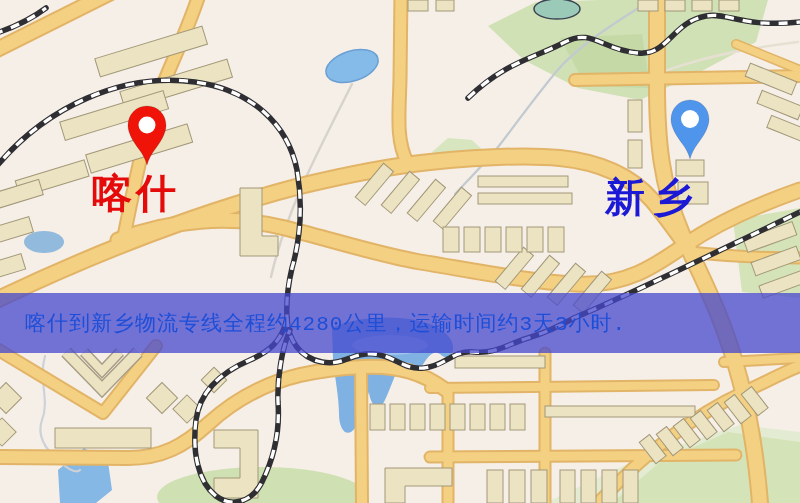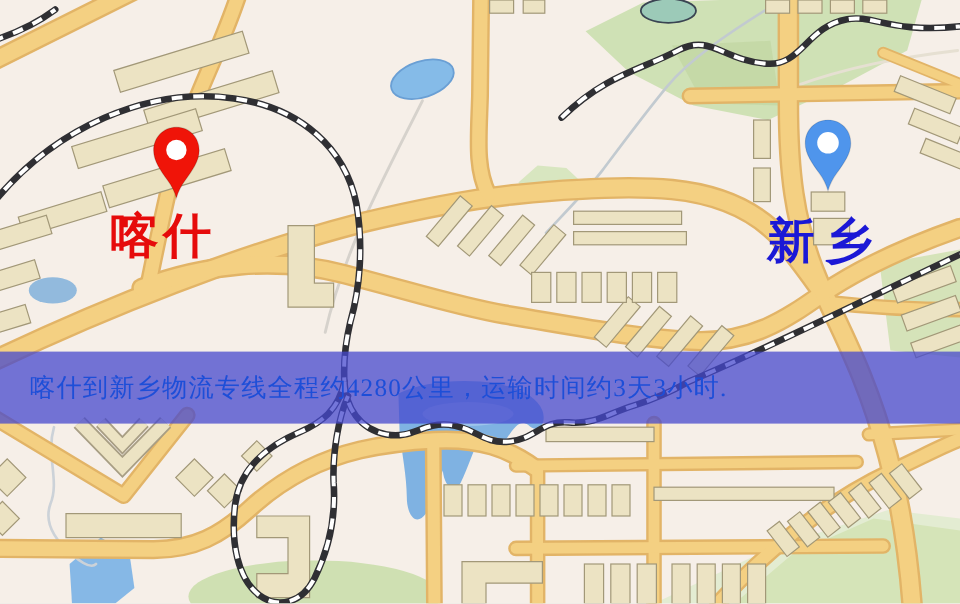--- a/index.html
+++ b/index.html
@@ -1,36 +1,36 @@
 <!DOCTYPE html>
 <html><head>
 <meta charset="utf-8">
 <style>
   html,body{margin:0;padding:0;background:#e9e9e9;}
   .stage{
     position:relative;width:800px;height:503px;overflow:hidden;
-    font-family:Liberation Serif, serif;background:#f6efe8;
+    font-family:Liberation Mono, monospace;background:#f6efe8;
   }
   .map-svg{position:absolute;left:0;top:0;}
   
   .rc{fill:none;stroke:#e2b467;stroke-linecap:round;stroke-linejoin:round;}
   .rf{fill:none;stroke:#f4d082;stroke-linecap:round;stroke-linejoin:round;}
   
   .railbed{fill:none;stroke:#2f2f33;stroke-width:5.5;stroke-linecap:round;}
   .raildash{fill:none;stroke:#ffffff;stroke-width:3.3;stroke-dasharray:9 9;stroke-linecap:butt;}
   .bld{fill:#ece3c3;stroke:#a29878;stroke-width:1;}
   .stream{fill:none;stroke-linecap:round;}
   
   .pin{position:absolute;}
   .pin-origin{left:125px;top:104px;}
   .pin-dest{left:668px;top:98px;}
   
   .city-label{position:absolute;font-weight:bold;font-size:40px;line-height:1;white-space:nowrap;}
   .label-origin{left:92px;top:177px;color:#e60b0b;letter-spacing:4px;}
-  .label-dest{left:639px;top:181px;color:#1b18d6;letter-spacing:8px;}
+  .label-dest{left:605px;top:181px;color:#1b18d6;letter-spacing:8px;}
   
   .banner{
     position:absolute;left:0;top:293px;width:800px;height:60px;
     background:rgba(70,72,206,0.75);display:flex;align-items:center;
   }
   .banner-text{color:#1d4ed8;font-size:21px;padding-left:25px;letter-spacing:1px;white-space:nowrap;}
 </style>
 </head>
 <body>
 

